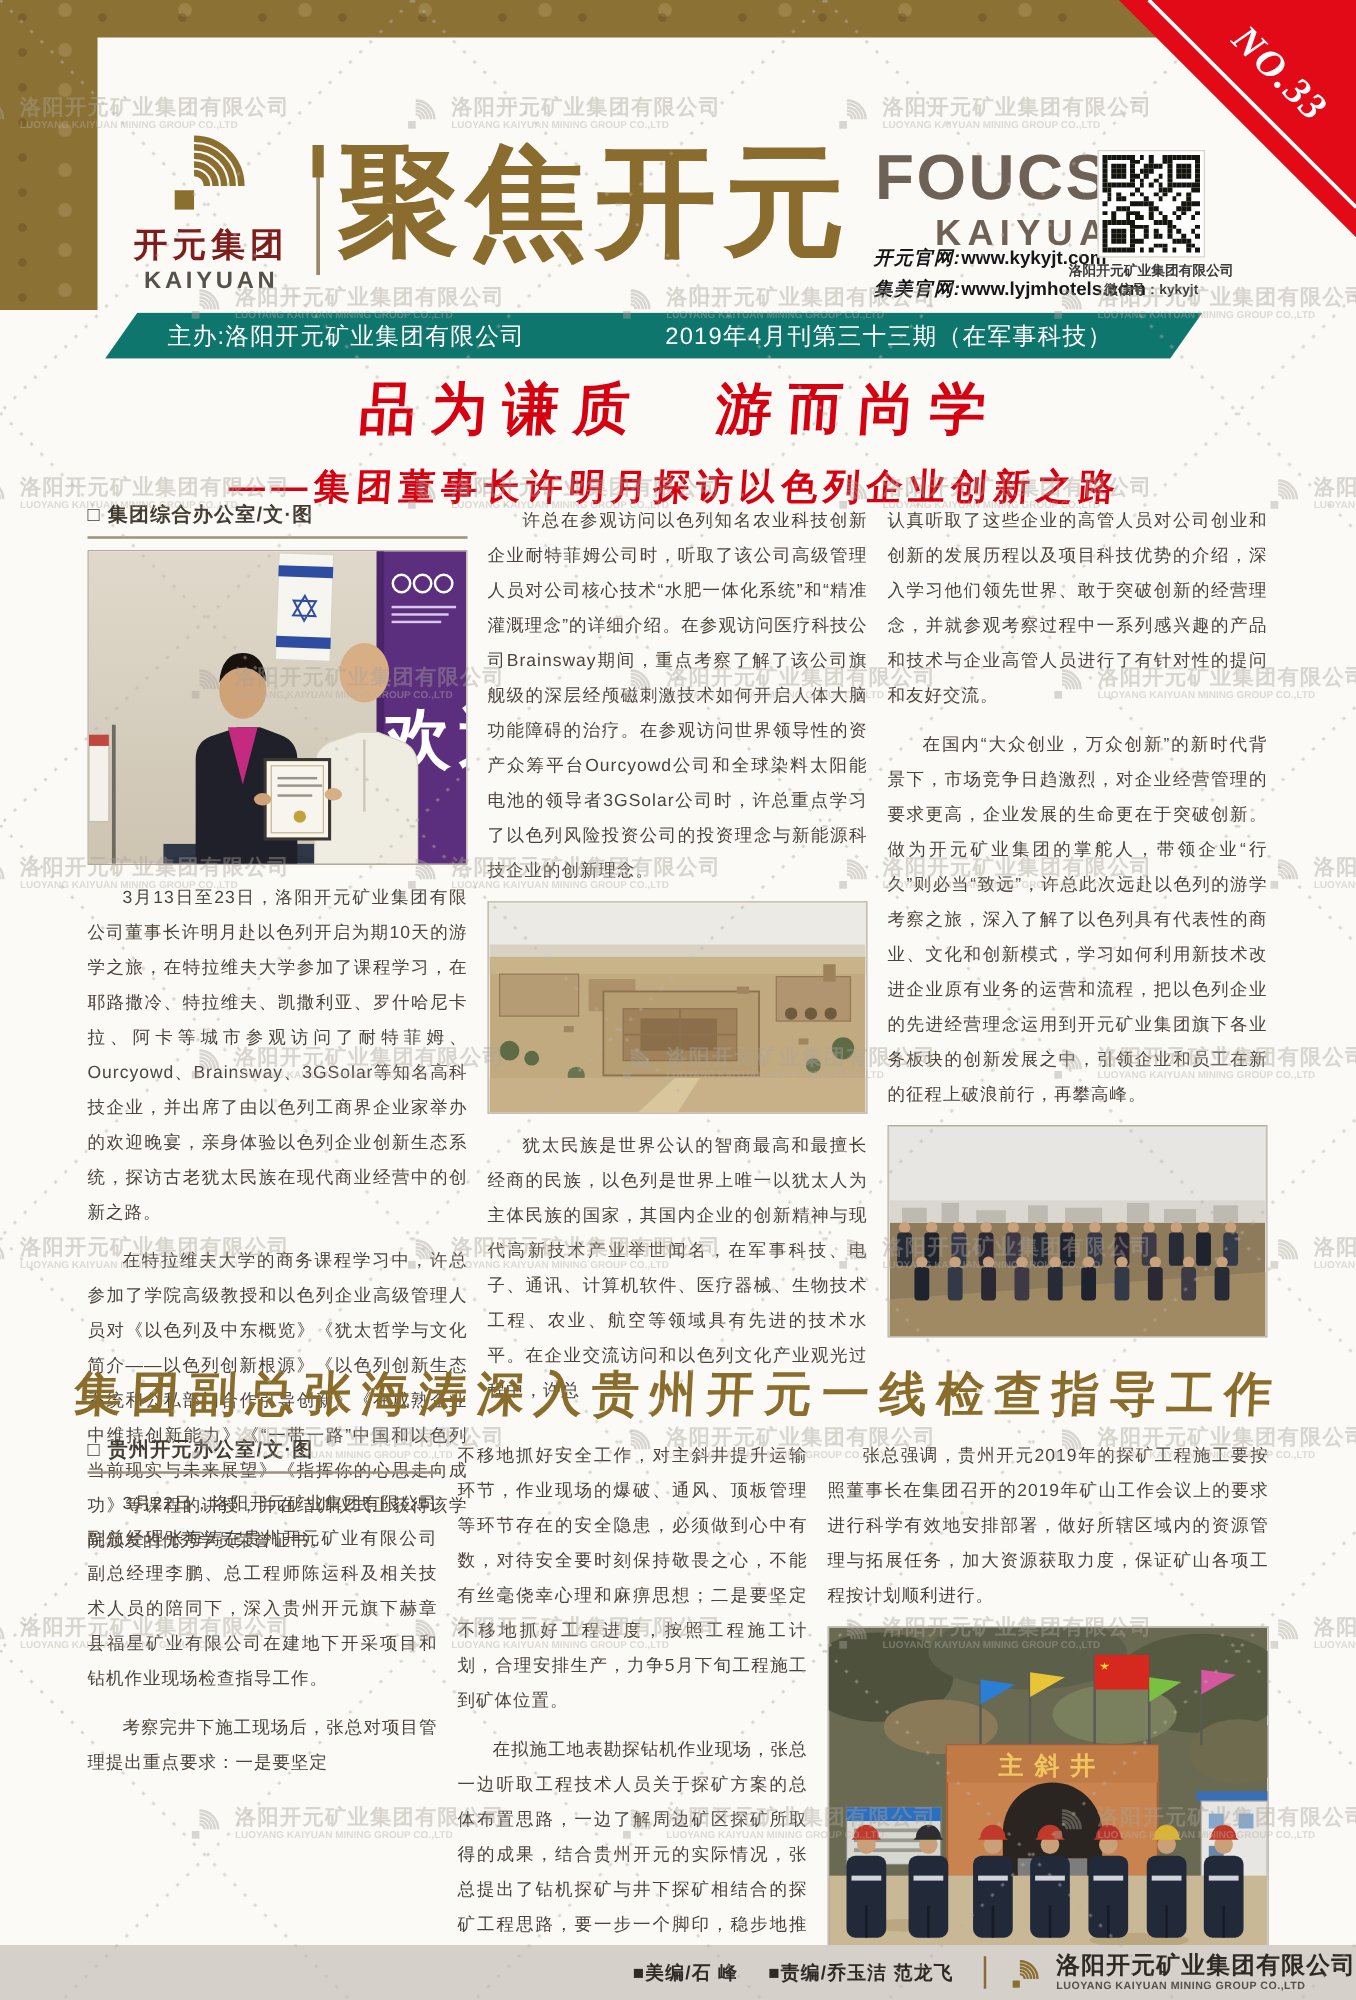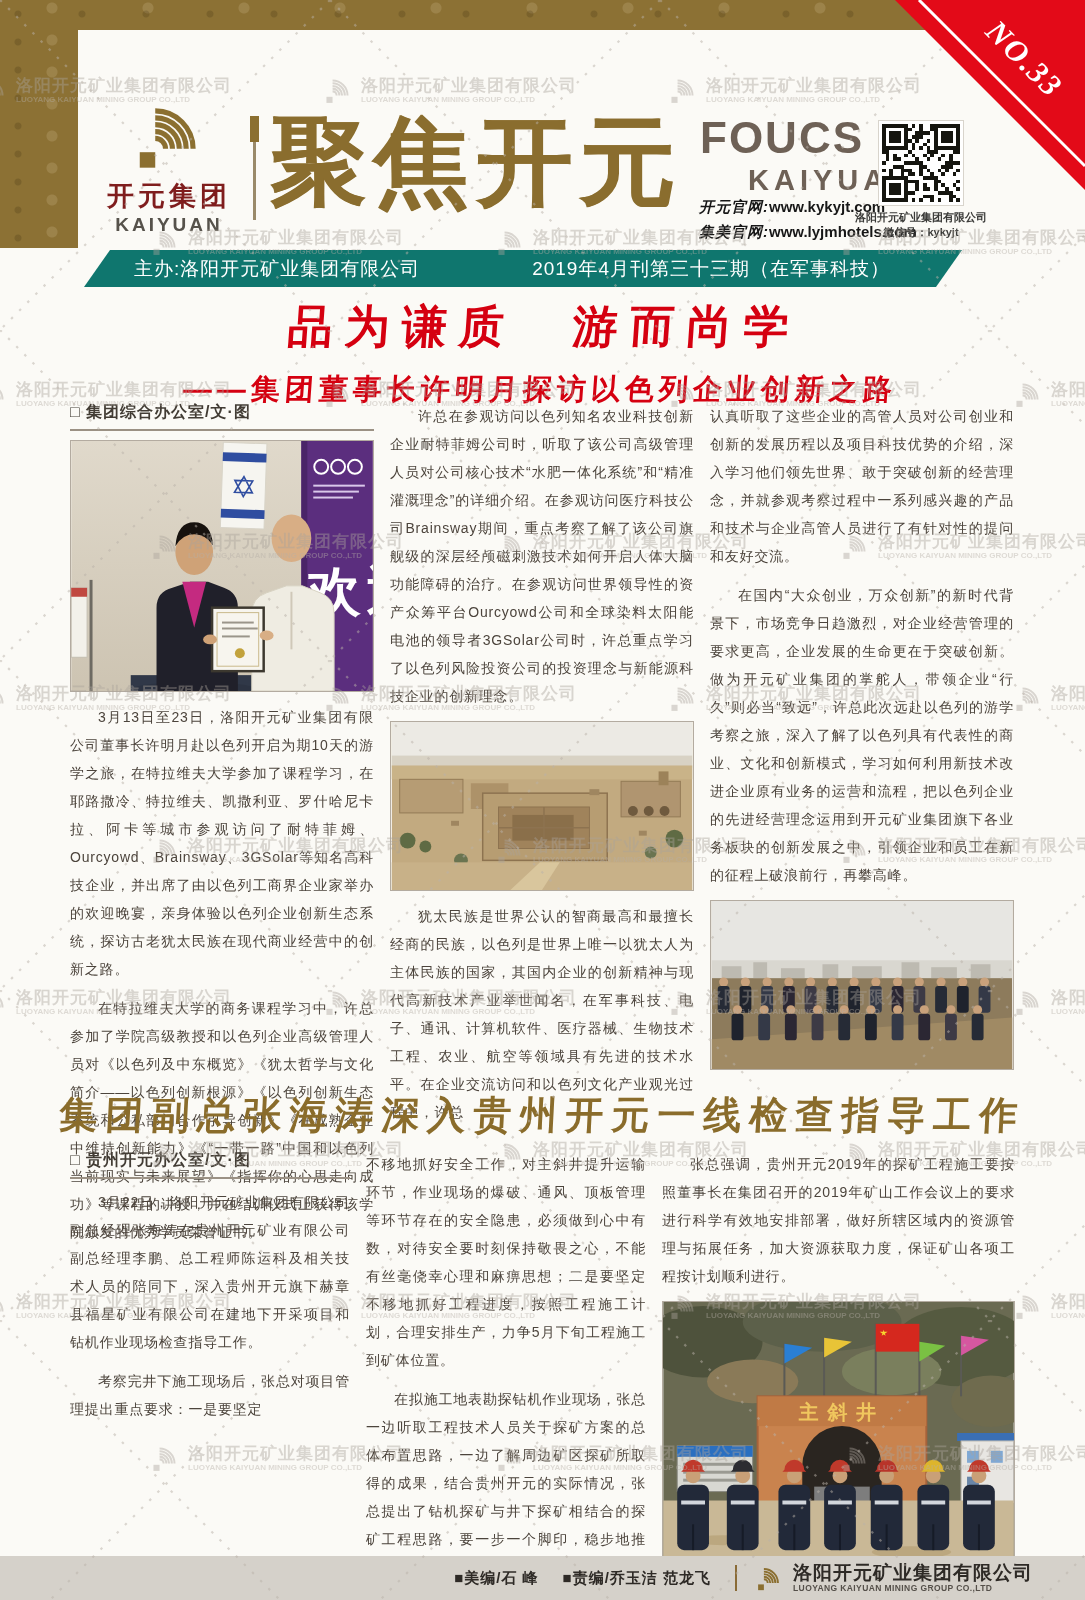--- a/index.html
+++ b/index.html
@@ -19,21 +19,21 @@
   
   .logo{position:absolute;left:94px;top:92px;width:150px;text-align:center;z-index:2;}
   .logo .shellsvg{width:92px;height:86px;color:#8b6f30;display:block;margin:0 auto;}
   .logo-cn{font-size:27px;font-weight:800;color:#7f1d1d;letter-spacing:4px;}
   .logo-en{font-size:19px;font-weight:700;color:#56524b;letter-spacing:3px;}
   .mast-div{position:absolute;left:253px;top:116px;width:3px;height:104px;background:#9a8a6a;z-index:2;}
   .mast-div:before{content:"";position:absolute;left:-3px;top:0;width:9px;height:26px;background:#8b6f30;}
   .masthead{position:absolute;left:270px;top:104px;z-index:2;font-size:96px;line-height:1.2;
             font-weight:900;color:#8a6d2e;letter-spacing:7px;text-shadow:1px 0 0 #8a6d2e;}
   .brand{position:absolute;left:700px;top:116px;z-index:2;color:#6e6156;line-height:1;}
-  .brand-l1{font-size:44px;font-weight:800;letter-spacing:2px;}
+  .brand-l1{font-size:51px;font-weight:800;letter-spacing:2px;}
   .brand-l2{font-size:29px;font-weight:800;letter-spacing:5px;margin:6px 0 0 48px;}
   .sites{position:absolute;left:699px;top:194px;z-index:2;line-height:25px;font-size:15px;color:#171717;}
   .site-label{font-style:italic;font-weight:700;letter-spacing:1px;}
   .site-url{font-weight:800;}
   .qr{position:absolute;left:878px;top:120px;width:86px;height:86px;z-index:2;background:#fff;
       border:1px solid #d8d4cc;padding:3px;box-sizing:border-box;
       display:grid;grid-template-columns:repeat(21,1fr);grid-auto-rows:1fr;}
   .qr i{display:block;}
   .qr i.b{background:#15150f;}
   .qr-cap{position:absolute;left:842px;top:210px;width:158px;z-index:2;text-align:center;
@@ -60,21 +60,21 @@
   .col p{margin:0 0 11px;font-size:14px;line-height:28px;letter-spacing:.8px;
          text-align:justify;text-indent:2em;color:#4c443c;}
   .col p.noindent{text-indent:0;}
   .photo{border:1px solid #b3aba0;background:#fff;margin:2px 0 11px;font-size:0;}
   .photo svg{display:block;}
   .a2title{position:absolute;left:0;top:1090px;width:100%;z-index:2;text-align:center;
            font-size:38px;font-weight:900;color:#8a6c2b;letter-spacing:8px;transform:skewX(-3deg);}
   
   .footer{position:absolute;left:0;top:1556px;width:100%;height:44px;z-index:2;background:#d5d1ca;
           display:flex;align-items:center;justify-content:flex-end;box-sizing:border-box;
-          padding-right:52px;color:#2e2a26;}
+          color:#2e2a26;}
   .credit{font-size:15px;font-weight:800;letter-spacing:1px;margin-right:24px;}
   .fdiv{width:2px;height:26px;background:#8a6b36;margin:0 16px 0 0;}
   .fcompany{display:flex;align-items:center;gap:8px;}
   .fcompany .shellsvg{width:32px;height:32px;color:#8b6f30;}
   .fc-cn{font-size:19px;font-weight:900;letter-spacing:1px;line-height:20px;}
   .fc-en{font-size:8.5px;font-weight:700;letter-spacing:.4px;color:#55504a;}
   
   .wm-layer{position:absolute;inset:0;z-index:4;pointer-events:none;}
   .wm{position:absolute;display:flex;align-items:center;gap:6px;opacity:.42;}
   .wm .shellsvg{width:34px;height:36px;color:#aba49c;flex:none;}

